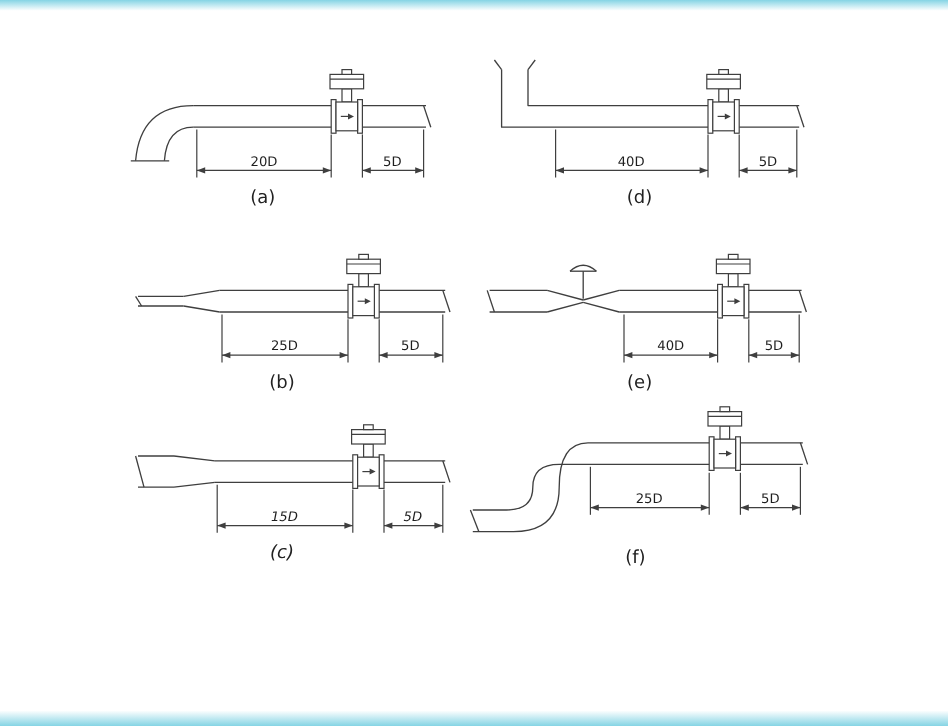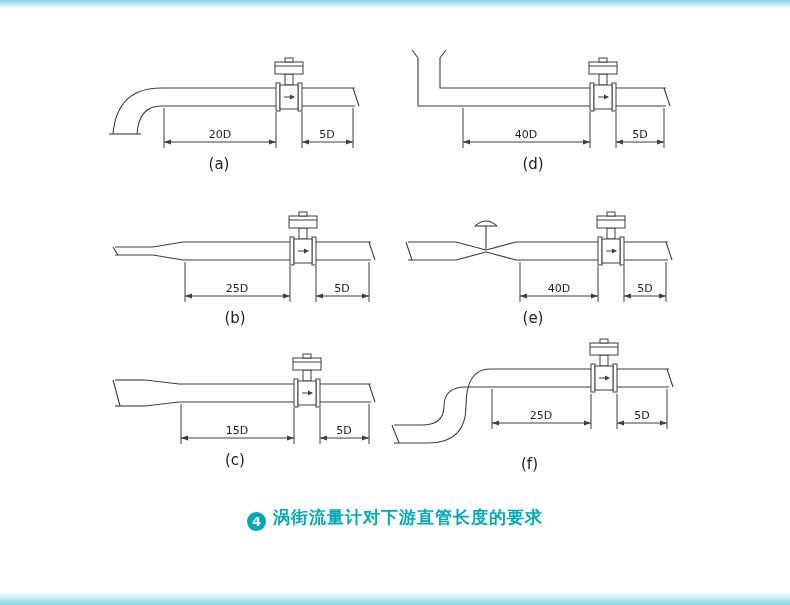--- a/index.html
+++ b/index.html
@@ -186,21 +186,21 @@
           <line x1="288" y1="66" x2="288" y2="106"></line>
         <line x1="246" y1="100" x2="288" y2="100"></line>
         <polygon points="246,100 253,97.4 253,102.6"></polygon>
           <polygon points="288,100 281,97.4 281,102.6"></polygon>
         <text x="267" y="96">5D</text>
       </g>
     </svg>
     <div class="sub-label">(e)</div>
   </div>
 
-  <div class="panel" style="left:85px; top:338px; width:300px;">
+  <div class="panel" style="left:85px; top:338px; width:300px;font-style:italic;">
     <svg width="300" height="110" viewBox="0 0 300 110">
       <g class="pipe">
         <path d="M30,42 H60"></path>
           <path d="M30,68 H60"></path>
         <path d="M28,42 L35,68"></path>
         <path d="M60,42 L94,46"></path>
           <path d="M60,68 L94,64"></path>
         <path d="M94,46 H286"></path>
           <path d="M94,64 H286"></path>
         <path d="M284,46 L290,64"></path>
@@ -248,16 +248,13 @@
           <line x1="295" y1="59" x2="295" y2="99"></line>
         <line x1="245" y1="93" x2="295" y2="93"></line>
         <polygon points="245,93 252,90.4 252,95.6"></polygon>
           <polygon points="295,93 288,90.4 288,95.6"></polygon>
         <text x="270" y="89">5D</text>
       </g>
     </svg>
     <div class="sub-label">(f)</div>
   </div>
 
-  <div class="caption">
-    <span class="badge">4</span><span>涡街流量计对下游直管长度的要求</span>
-  </div>
 </div>
 
 </body></html>

